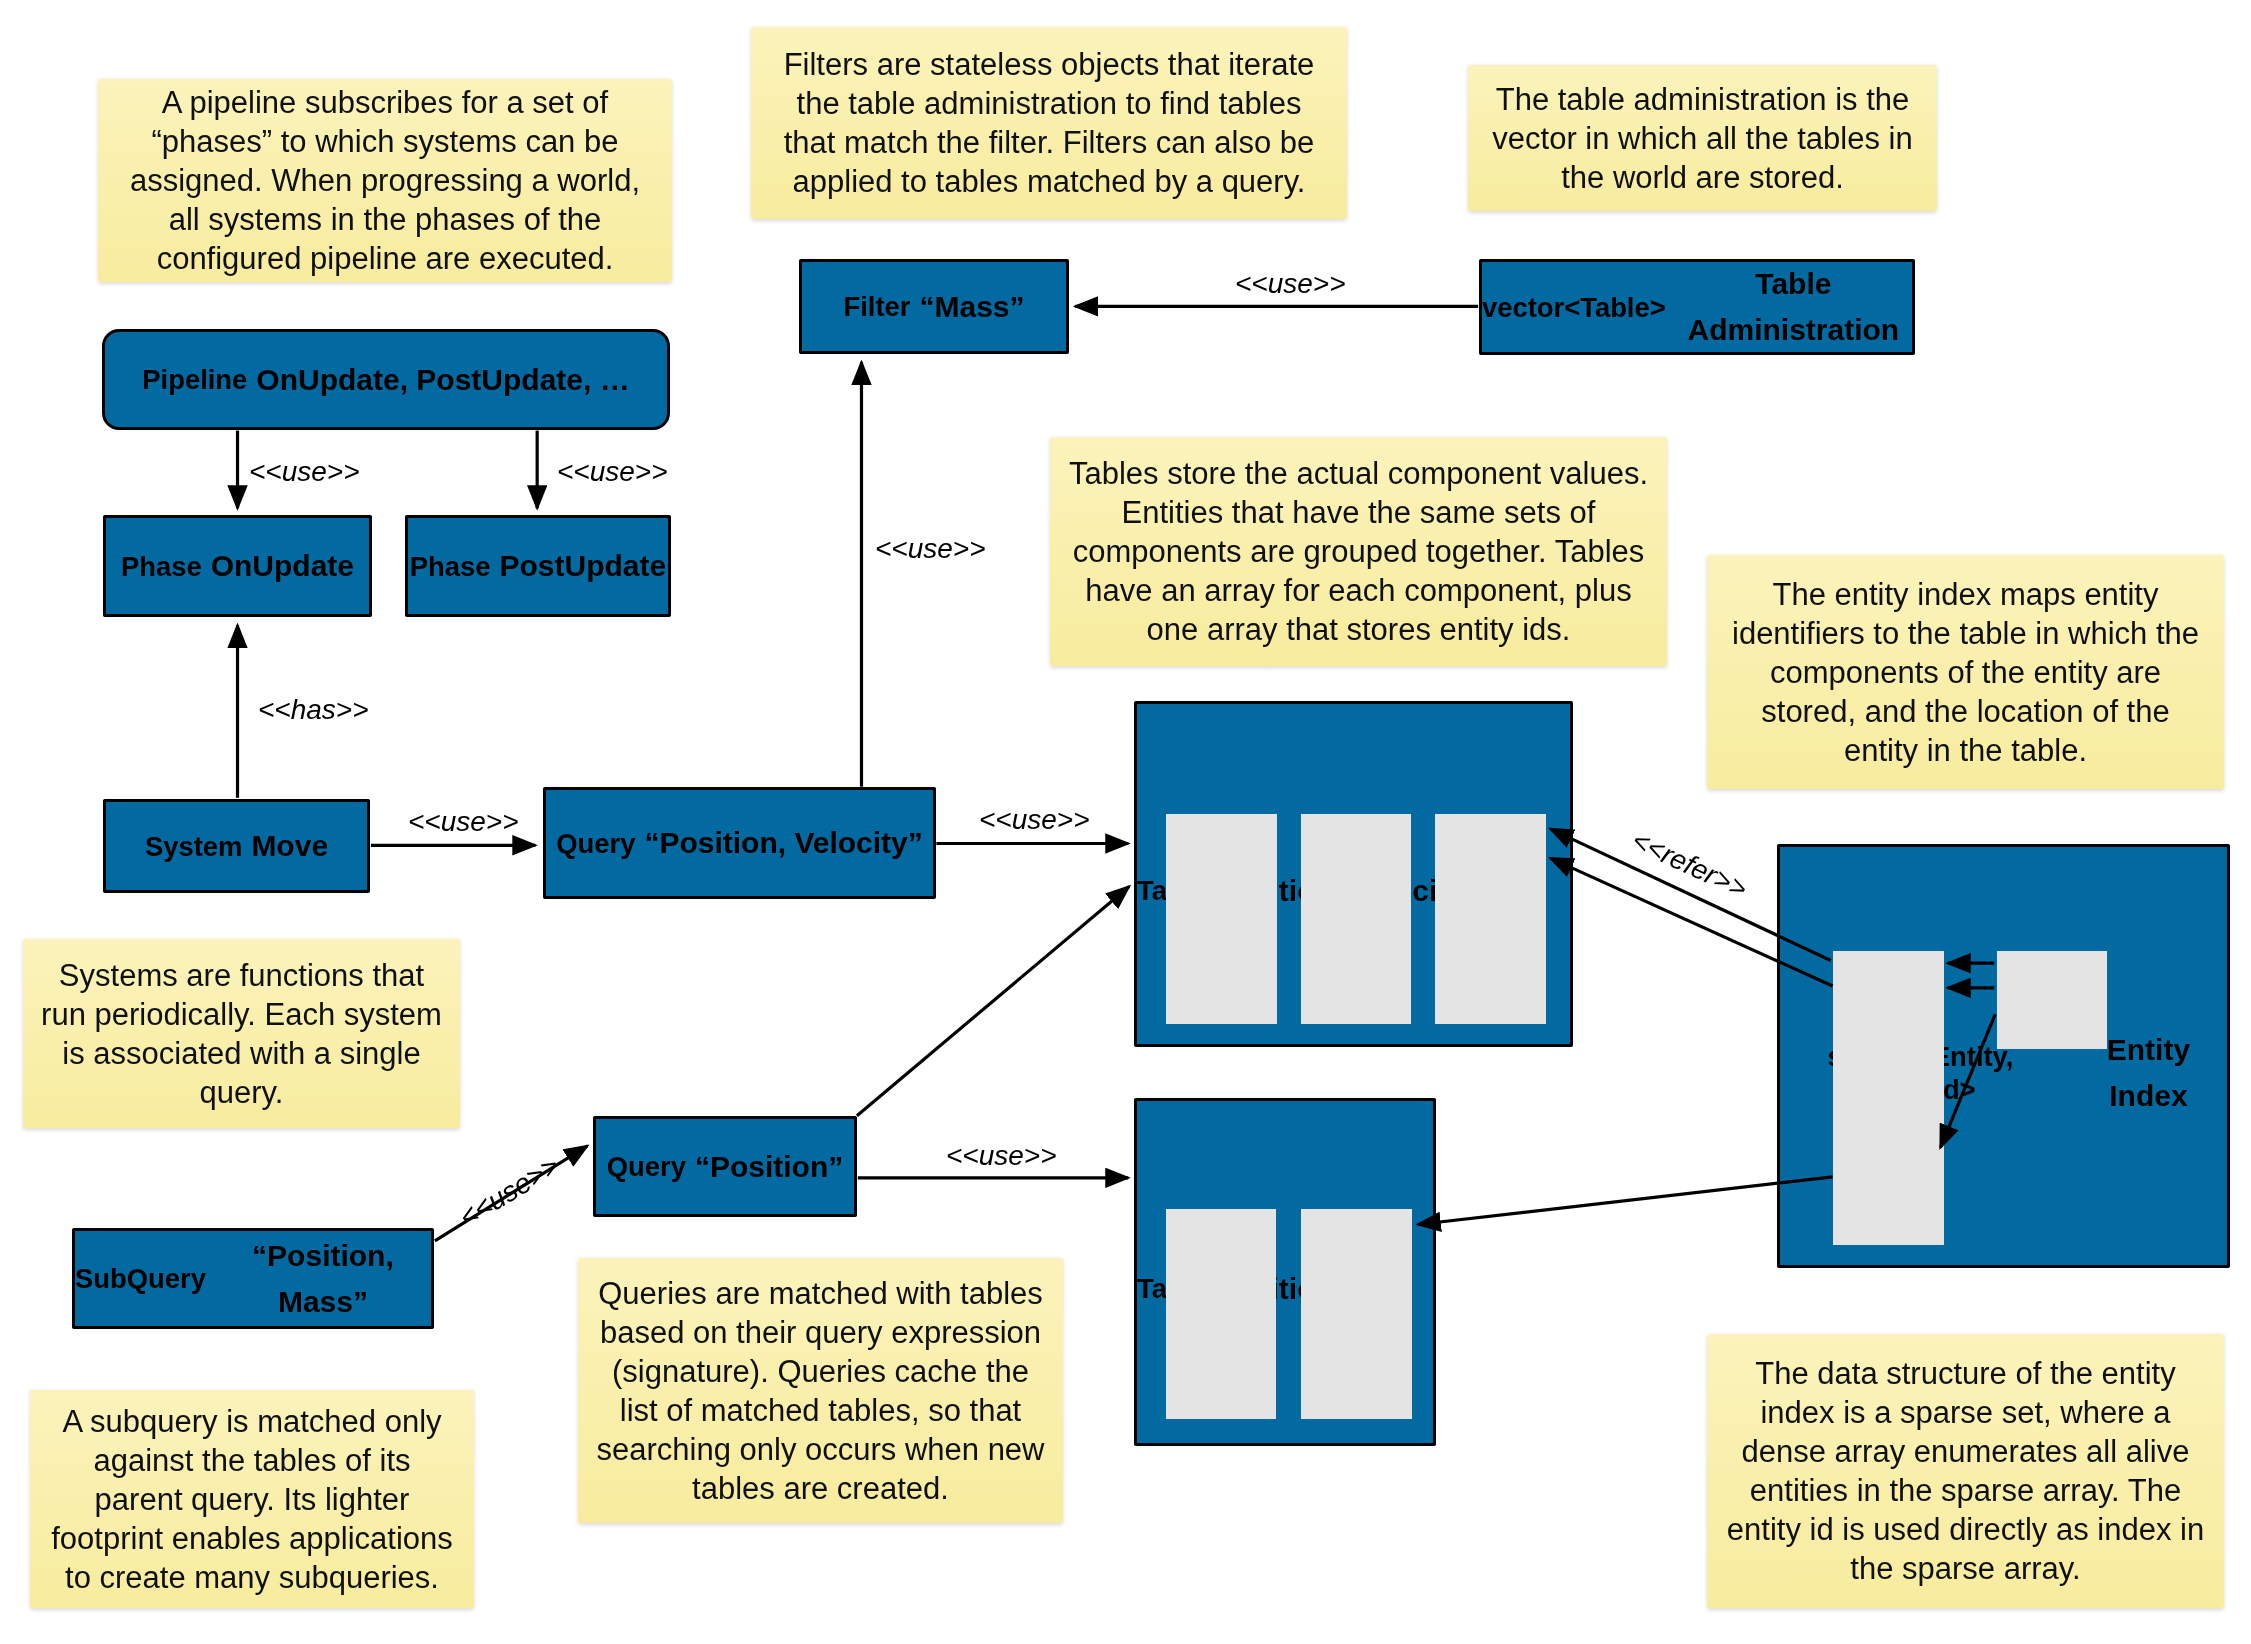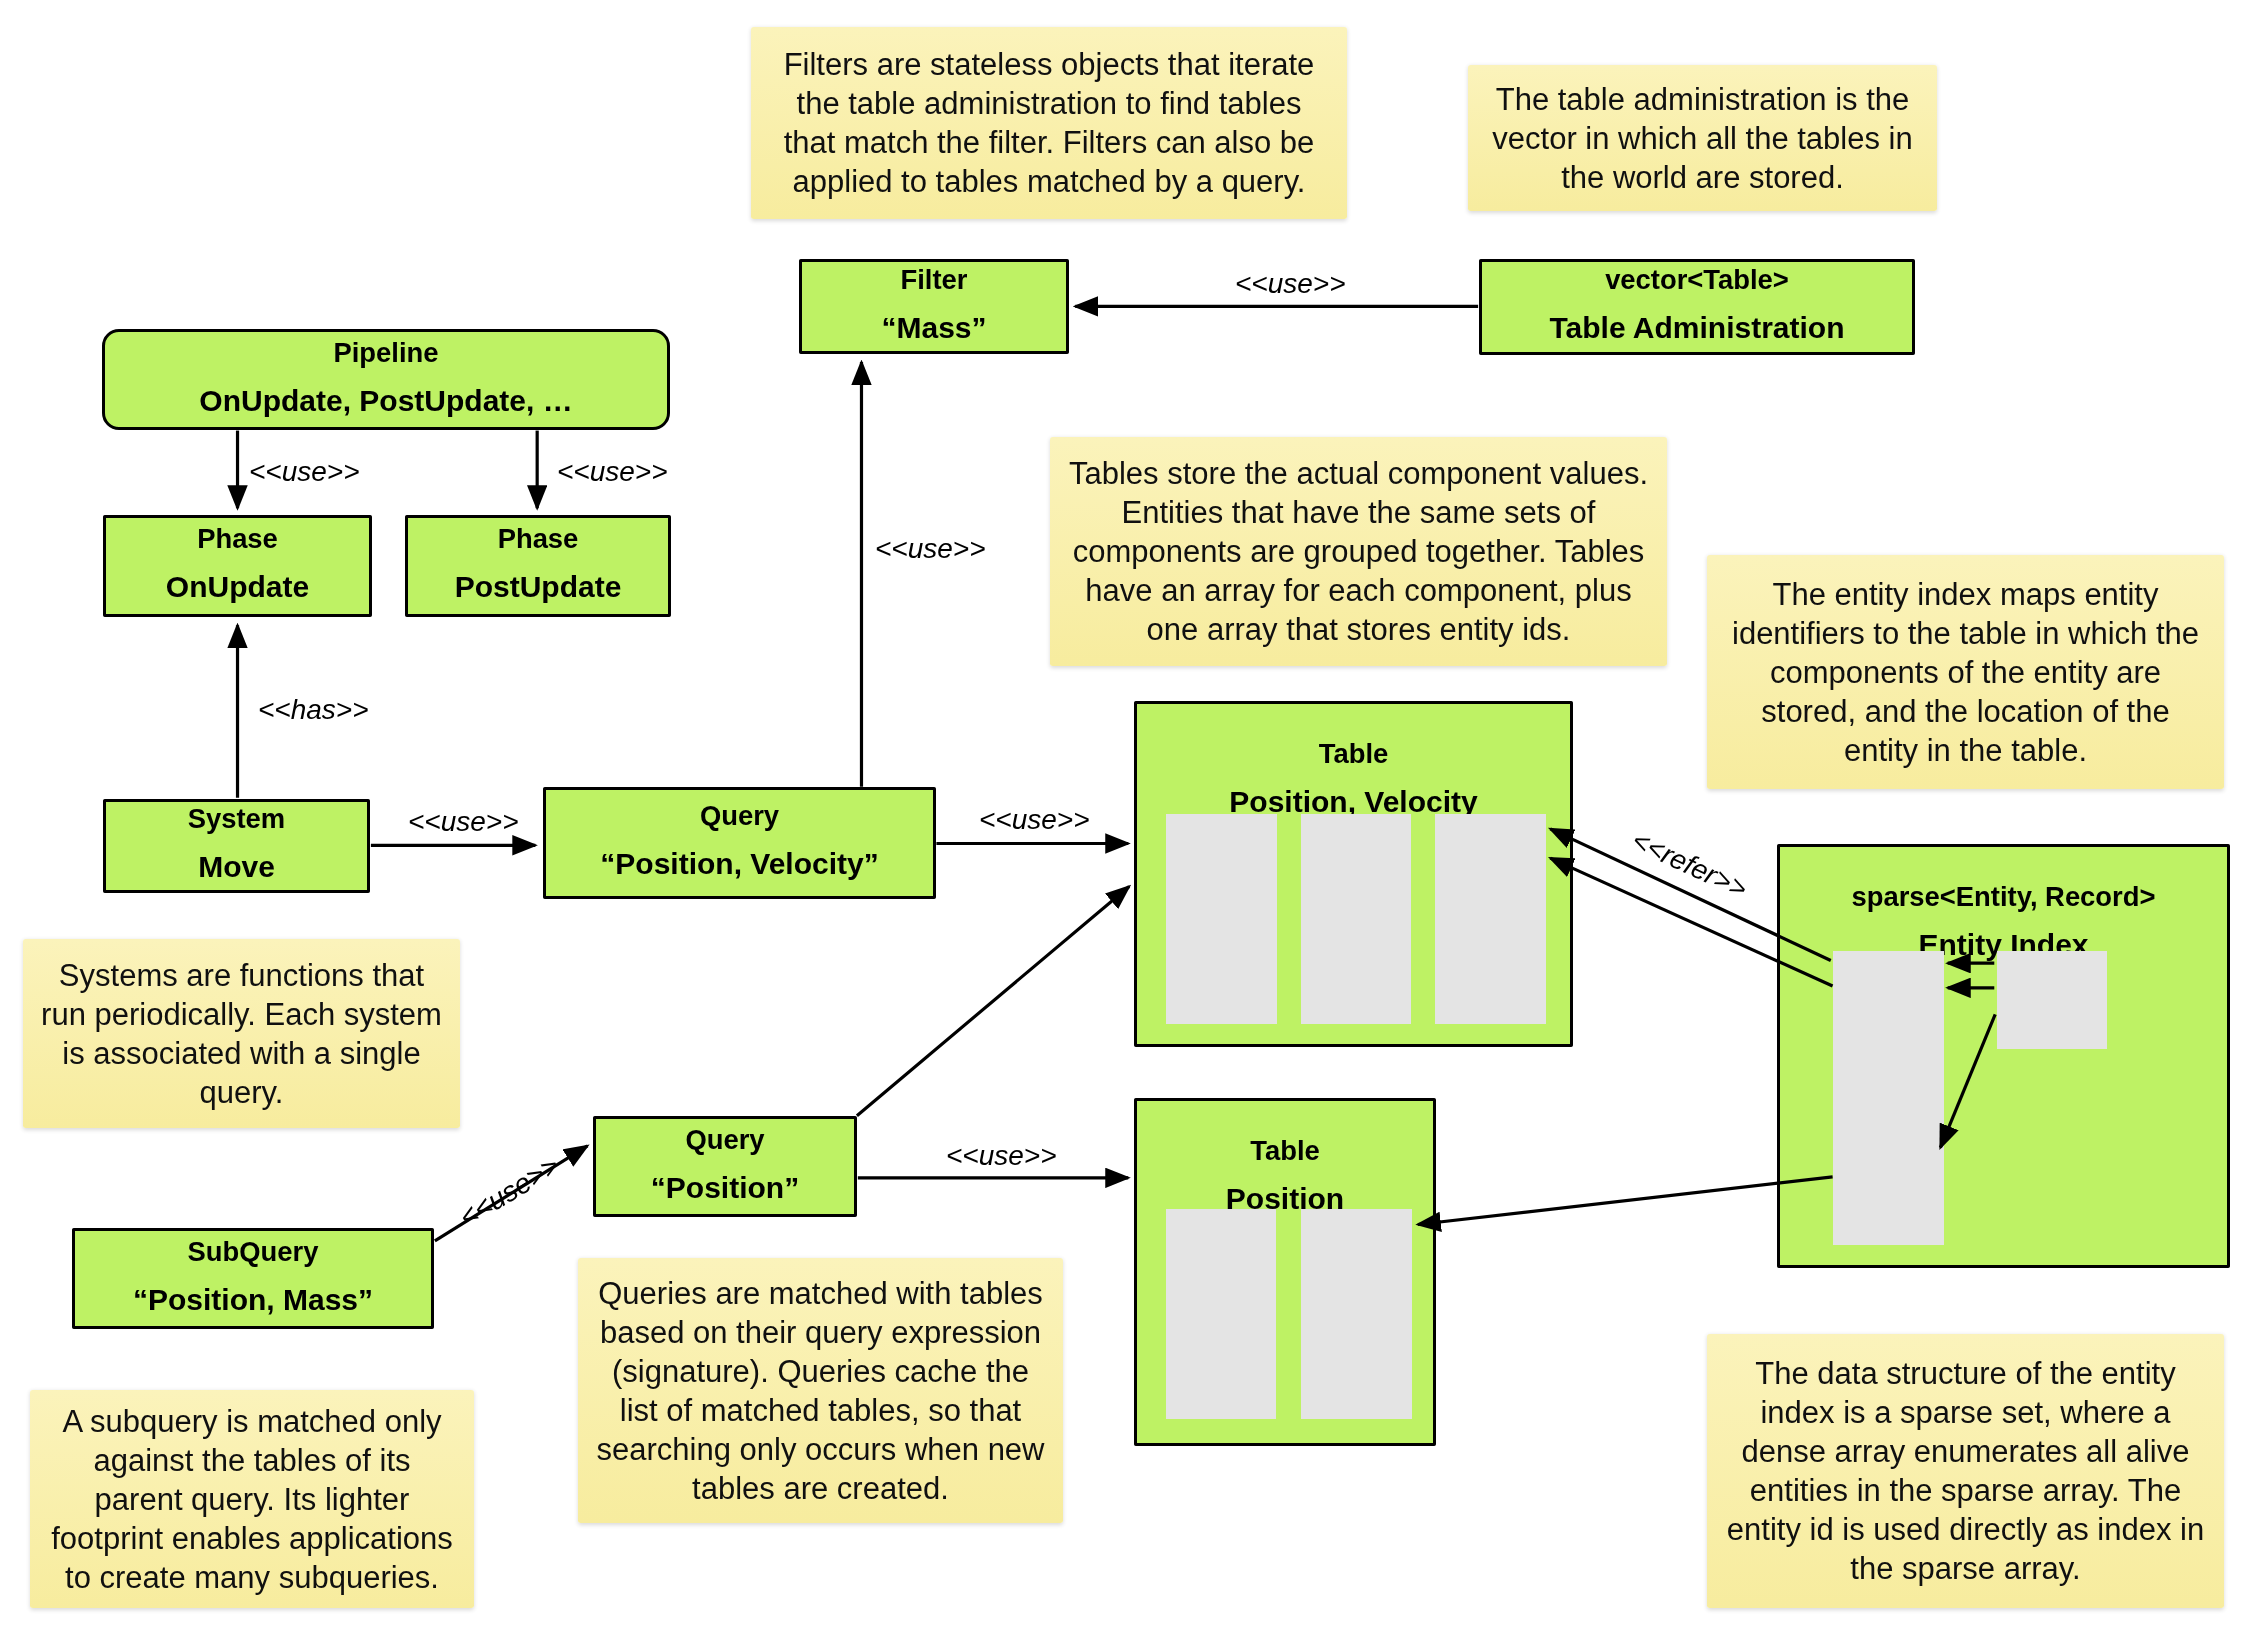--- a/index.html
+++ b/index.html
@@ -8,40 +8,41 @@
     font-family:"Liberation Sans", sans-serif; overflow:hidden;
   }
   .note {
     position:absolute; z-index:2; box-sizing:border-box;
     background:linear-gradient(180deg, var(--note-bg-top,#fbf3bb), var(--note-bg-bottom,#f7ec9e));
     border-radius:2.7px; box-shadow:0 1.8px 4.6px rgba(0,0,0,0.15);
     color:#101010; font-size:31px; line-height:39px; text-align:center;
     display:flex; align-items:center; justify-content:center; padding:11px 16.4px;
   }
   .uml-box {
-    position:absolute; z-index:2; box-sizing:border-box; background:#bef264;
+    position:absolute; z-index:2; box-sizing:border-box; background:#0369a1;
     border:3.7px solid var(--box-border,#000); border-radius:1.8px;
-    display:flex; flex-direction:column; align-items:center; justify-content:center;
+    display:flex; align-items:center; justify-content:center;
     text-align:center; color:#000;gap:9px;
   }
   .uml-box.top-align { justify-content:flex-start; padding-top:33px; }
   .uml-box .stereotype { font-weight:bold; font-size:27.4px; line-height:33px; }
   .uml-box .box-name   { font-weight:bold; font-size:30px; line-height:46px; }
   .array-rect { position:absolute; background:var(--array-fill,#e4e4e4); }
   .connectors { position:absolute; left:0; top:0; z-index:5; pointer-events:none; }
   .edge-label {
     position:absolute; z-index:6; font-style:italic; font-size:28px; line-height:33px;
     white-space:nowrap; color:#000;
   }
 </style>
 </head>
 <body>
 
 <div class="canvas">
 
+  <div class="note" style="left:98px; top:79px;  width:574px; height:203px;">A pipeline subscribes for a set of “phases” to which systems can be assigned. When progressing a world, all systems in the phases of the configured pipeline are executed.</div>
   <div class="note" style="left:751px; top:27.4px;  width:596px; height:192px;">Filters are stateless objects that iterate the table administration to find tables that match the filter. Filters can also be applied to tables matched by a query.</div>
   <div class="note" style="left:1468px;top:65px;  width:469px; height:146px;">The table administration is the vector in which all the tables in the world are stored.</div>
   <div class="note" style="left:1050px;top:437px; width:617px; height:229px;">Tables store the actual component values. Entities that have the same sets of components are grouped together. Tables have an array for each component, plus one array that stores entity ids.</div>
   <div class="note" style="left:23px;  top:939px;width:437px; height:189px;">Systems are functions that run periodically. Each system is associated with a single query.</div>
   <div class="note" style="left:1707px;top:555px; width:517px; height:234px;">The entity index maps entity identifiers to the table in which the components of the entity are stored, and the location of the entity in the table.</div>
   <div class="note" style="left:578px; top:1258px;width:485px; height:265px;">Queries are matched with tables based on their query expression (signature). Queries cache the list of matched tables, so that searching only occurs when new tables are created.</div>
   <div class="note" style="left:30px;  top:1390px;width:444px; height:218px;">A subquery is matched only against the tables of its parent query. Its lighter footprint enables applications to create many subqueries.</div>
   <div class="note" style="left:1707px;top:1334px;width:517px; height:274px;">The data structure of the entity index is a sparse set, where a dense array enumerates all alive entities in the sparse array. The entity id is used directly as index in the sparse array.</div>
 
   <div class="uml-box" style="left:102px; top:329px; width:568px; height:101px;border-radius:17px;">

